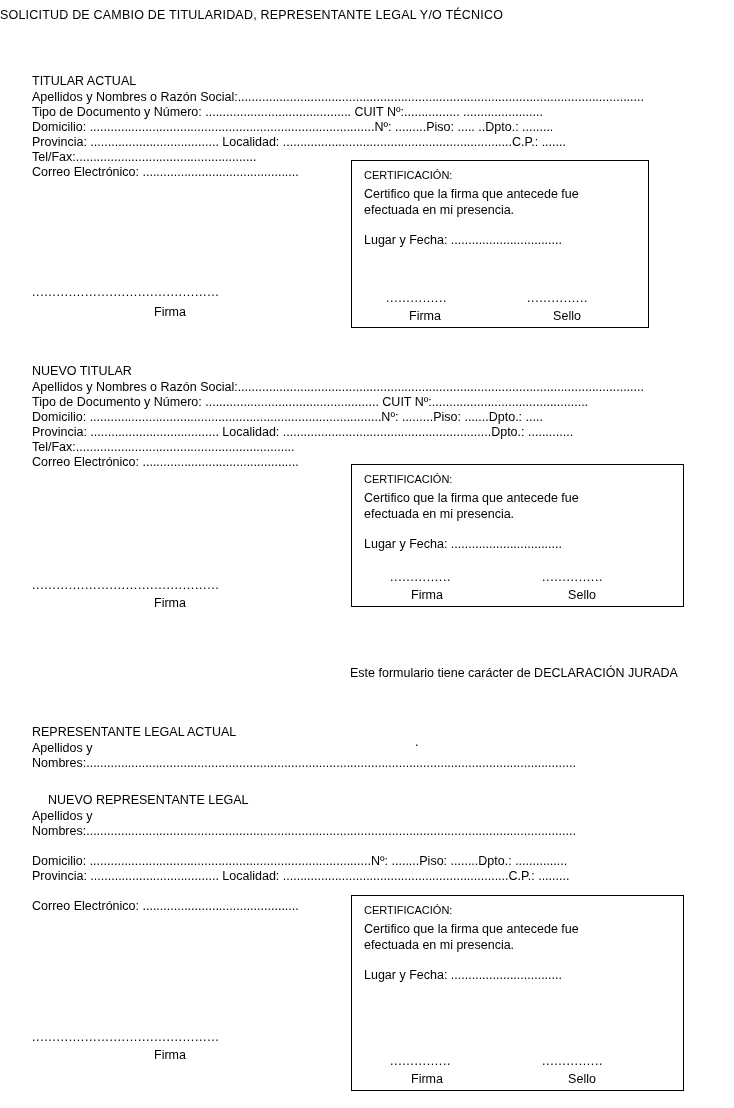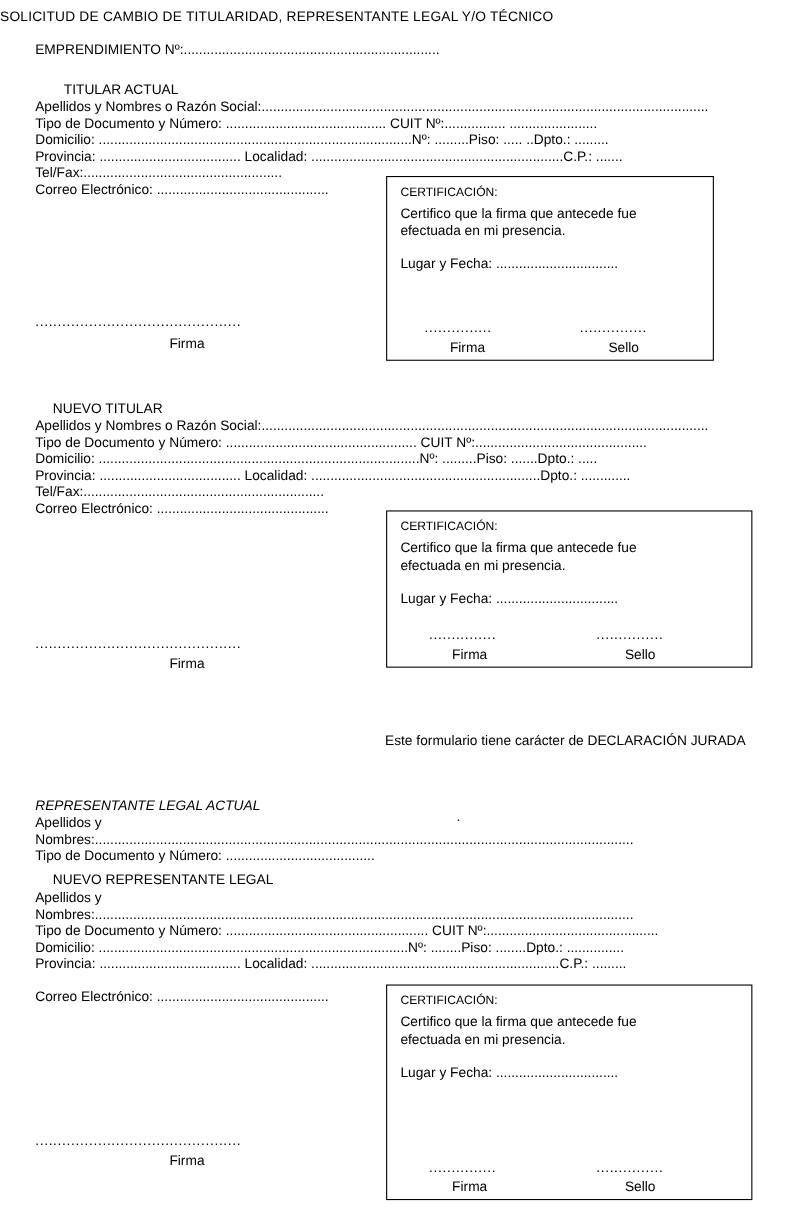--- a/index.html
+++ b/index.html
@@ -98,23 +98,22 @@
     font-size: 12.5px;
   }
 </style>
 </head>
 <body>
 
 <div class="page">
 
   <div class="title">SOLICITUD DE CAMBIO DE TITULARIDAD, REPRESENTANTE LEGAL Y/O TÉCNICO</div>
 
-  <div class="row" style="top:38px; left:32px;">EMPRENDIMIENTO Nº:...................................................................</div>
 
-  <div class="row block-label" style="top:74px; left:32px;margin-left:26px;">TITULAR ACTUAL</div>
+  <div class="row block-label" style="top:74px; left:32px;">TITULAR ACTUAL</div>
   <div class="row" style="top:90px; left:32px;">Apellidos y Nombres o Razón Social:.....................................................................................................................</div>
   <div class="row" style="top:105px; left:32px;text-align:right;">Tipo de Documento y Número: .......................................... CUIT Nº:................ .......................</div>
   <div class="row" style="top:120px; left:32px;">Domicilio: ..................................................................................Nº: .........Piso: ..... ..Dpto.: .........</div>
   <div class="row" style="top:135px; left:32px;">Provincia: ..................................... Localidad: ..................................................................C.P.: .......</div>
   <div class="row" style="top:150px; left:32px;">Tel/Fax:....................................................</div>
   <div class="row" style="top:165px; left:32px;">Correo Electrónico: .............................................</div>
 
   <div class="firma-dots" style="top:285px; left:32px;">..............................................</div>
   <div class="firma-label" style="top:305px; left:110px;">Firma</div>
 
@@ -122,21 +121,21 @@
     <div class="cert-title">CERTIFICACIÓN:</div>
     <div class="cert-line1">Certifico que la firma que antecede fue</div>
     <div class="cert-line2">efectuada en mi presencia.</div>
     <div class="cert-lugar">Lugar y Fecha: ................................</div>
     <div class="cert-sig-dots" style="left:34px; top:130px;">...............</div>
     <div class="cert-sig-dots" style="left:175px; top:130px;">...............</div>
     <div class="cert-sig-label" style="left:28px; top:148px; width:90px;">Firma</div>
     <div class="cert-sig-label" style="left:170px; top:148px; width:90px;">Sello</div>
   </div>
 
-  <div class="row block-label" style="top:364px; left:48px;">NUEVO TITULAR</div>
+  <div class="row block-label" style="top:364px; left:32px;">NUEVO TITULAR</div>
   <div class="row" style="top:380px; left:32px;">Apellidos y Nombres o Razón Social:.....................................................................................................................</div>
   <div class="row" style="top:395px; left:32px;">Tipo de Documento y Número: .................................................. CUIT Nº:.............................................</div>
   <div class="row" style="top:410px; left:32px;">Domicilio: ....................................................................................Nº: .........Piso: .......Dpto.: .....</div>
   <div class="row" style="top:425px; left:32px;">Provincia: ..................................... Localidad: ............................................................Dpto.: .............</div>
   <div class="row" style="top:440px; left:32px;">Tel/Fax:...............................................................</div>
   <div class="row" style="top:455px; left:32px;">Correo Electrónico: .............................................</div>
 
   <div class="firma-dots" style="top:578px; left:32px;">..............................................</div>
   <div class="firma-label" style="top:596px; left:110px;">Firma</div>
 
@@ -146,30 +145,28 @@
     <div class="cert-line2">efectuada en mi presencia.</div>
     <div class="cert-lugar">Lugar y Fecha: ................................</div>
     <div class="cert-sig-dots" style="left:38px; top:105px;">...............</div>
     <div class="cert-sig-dots" style="left:190px; top:105px;">...............</div>
     <div class="cert-sig-label" style="left:30px; top:123px; width:90px;">Firma</div>
     <div class="cert-sig-label" style="left:185px; top:123px; width:90px;">Sello</div>
   </div>
 
   <div class="declaracion" style="top:666px; left:310px;margin-left:40px;">Este formulario tiene carácter de DECLARACIÓN JURADA</div>
 
-  <div class="row block-label" style="top:725px; left:32px;font-style:italic;">REPRESENTANTE LEGAL ACTUAL</div>
+  <div class="row block-label" style="top:725px; left:32px;">REPRESENTANTE LEGAL ACTUAL</div>
   <div class="row" style="top:741px; left:32px;">Apellidos y</div>
   <div class="row" style="top:756px; left:32px;">Nombres:.............................................................................................................................................</div>
-  <div class="row" style="top:771px; left:32px;">Tipo de Documento y Número: .......................................</div>
   <div class="stray-dot" style="top:735px; left:415px;">.</div>
 
   <div class="row block-label" style="top:793px; left:32px;margin-left:16px;">NUEVO REPRESENTANTE LEGAL</div>
   <div class="row" style="top:809px; left:32px;">Apellidos y</div>
   <div class="row" style="top:824px; left:32px;">Nombres:.............................................................................................................................................</div>
-  <div class="row" style="top:839px; left:32px;">Tipo de Documento y Número: ..................................................... CUIT Nº:.............................................</div>
   <div class="row" style="top:854px; left:32px;">Domicilio: .................................................................................Nº: ........Piso: ........Dpto.: ...............</div>
   <div class="row" style="top:869px; left:32px;">Provincia: ..................................... Localidad: .................................................................C.P.: .........</div>
   <div class="row" style="top:899px; left:32px;">Correo Electrónico: .............................................</div>
 
   <div class="firma-dots" style="top:1030px; left:32px;">..............................................</div>
   <div class="firma-label" style="top:1048px; left:110px;">Firma</div>
 
   <div class="cert-box" style="top:895px; left:351px; width:333px; height:196px;">
     <div class="cert-title">CERTIFICACIÓN:</div>
     <div class="cert-line1">Certifico que la firma que antecede fue</div>

